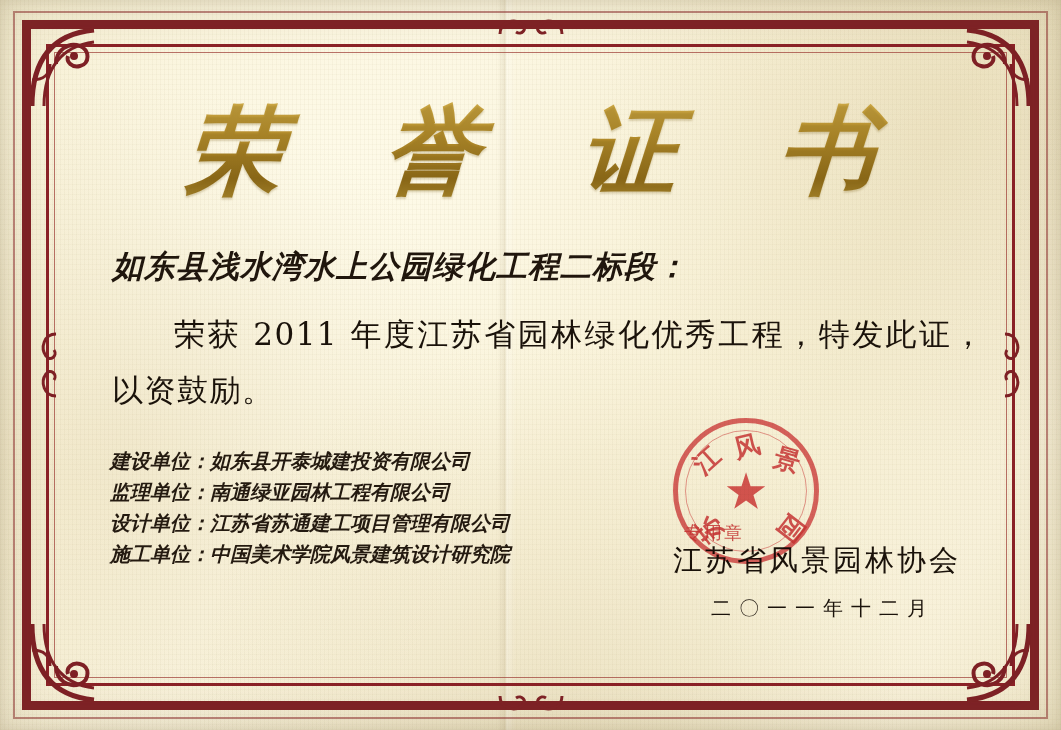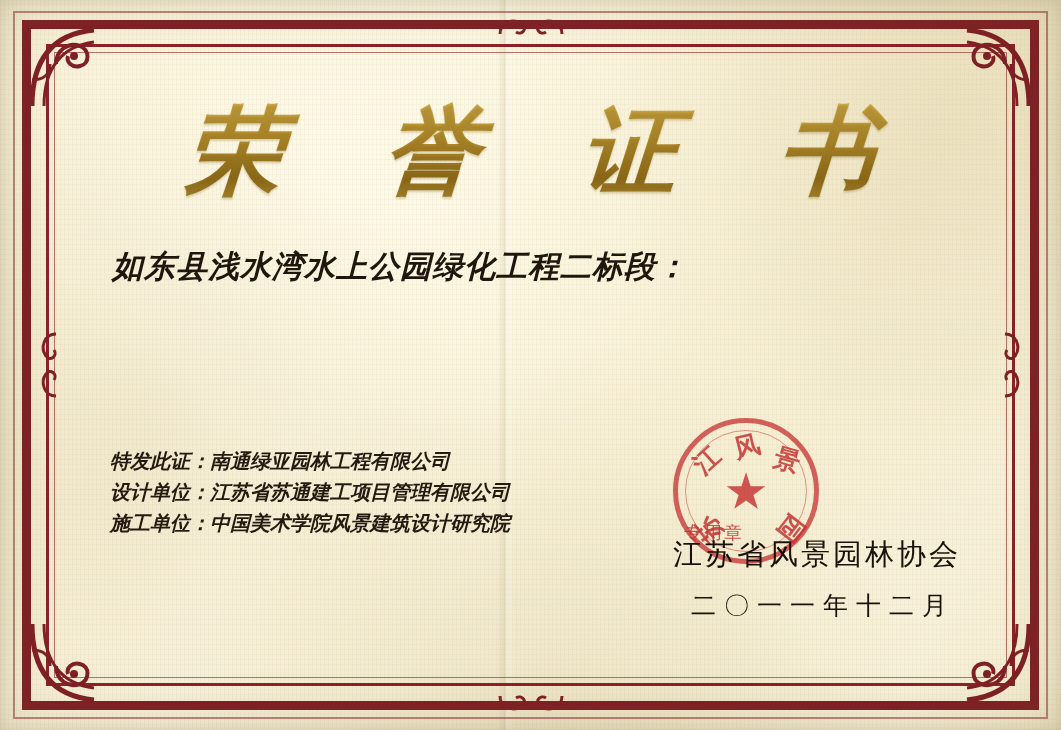--- a/index.html
+++ b/index.html
@@ -191,21 +191,21 @@
     color: #1a120a;
     font-family: Liberation Mono, monospace;
   }
   .signature .org {
     font-size: 29px;
     letter-spacing: 3px;
     white-space: nowrap;
   }
   .signature .date {
     margin-top: 14px;
-    font-size: 25px;
+    font-size: 20px;
     letter-spacing: 8px;
     white-space: nowrap;
     margin-left: 12px;
   }
 
   
   .seal {
     position: absolute;
     right: 172px;
     bottom: 100px;
@@ -328,24 +328,28 @@
       <path d="M66 18 C66 6 52 2 44 8 C38 12 44 20 50 16"></path>
     </svg>
   </div>
 
   <div class="content">
 
     <div class="title">荣 誉 证 书</div>
 
     <div class="recipient">如东县浅水湾水上公园绿化工程二标段：</div>
 
+    <div class="body-text">荣获 2011 年度江苏省园林绿化优秀工程，特发此证，以资鼓励。</div>
 
     <div class="units">
       <div class="row">
-        <span class="label">特发此证：</span><span class="value">南通绿亚园林工程有限公司</span>
+        <span class="label">建设单位：</span><span class="value">如东县开泰城建投资有限公司</span>
+      </div>
+      <div class="row">
+        <span class="label">监理单位：</span><span class="value">南通绿亚园林工程有限公司</span>
       </div>
       <div class="row">
         <span class="label">设计单位：</span><span class="value">江苏省苏通建工项目管理有限公司</span>
       </div>
       <div class="row">
         <span class="label">施工单位：</span><span class="value">中国美术学院风景建筑设计研究院</span>
       </div>
     </div>
 
     <div class="signature">

